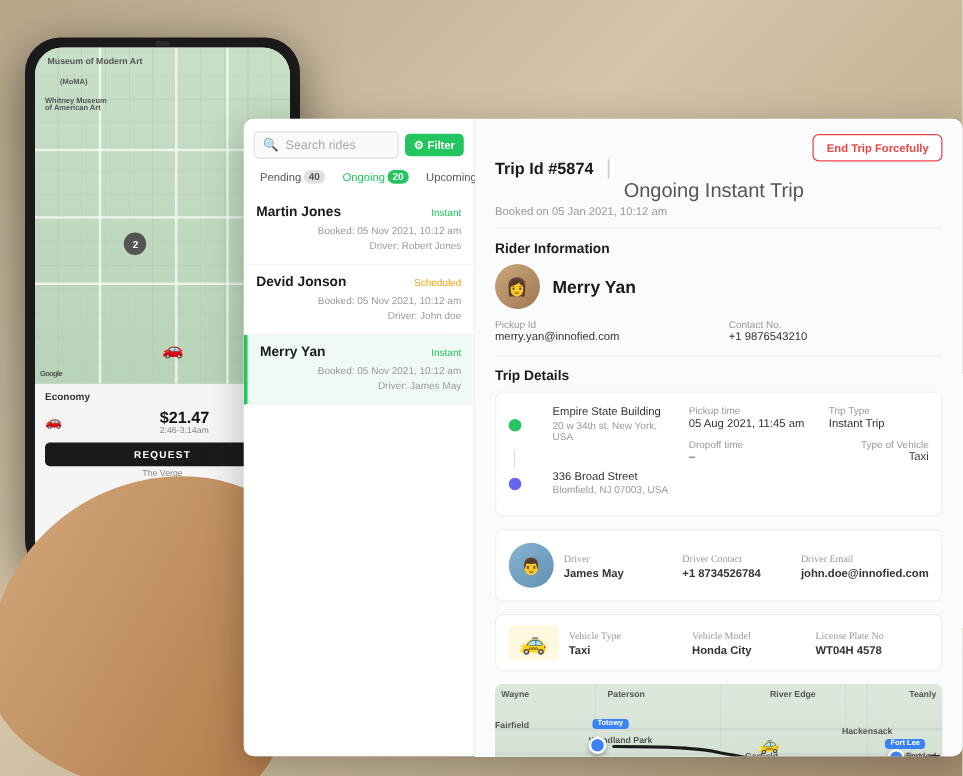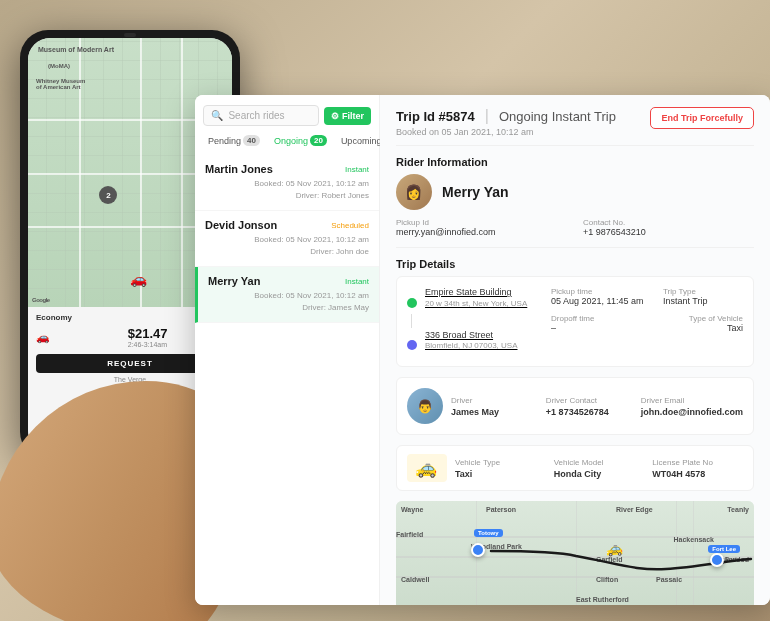--- a/index.html
+++ b/index.html
@@ -295,22 +295,23 @@
       font-weight: 700;
       color: #1a1a1a;
     }
 
     .trip-separator {
       color: #ccc;
       margin: 0 6px;
     }
 
     .trip-status {
-      font-size: 13px;
+      font-size: 16px;
       color: #555;
+      margin-top: 37px;
     }
 
     .trip-booked {
       font-size: 9px;
       color: #999;
       margin-top: 2px;
     }
 
     .end-trip-btn {
       background: white;
@@ -394,24 +395,23 @@
       display: flex;
       gap: 12px;
     }
 
     .route-stops {
       flex: 1;
     }
 
     .route-stop {
       display: flex;
-      align-items: flex-end;
-      gap: 8px;
+      align-items: center;
+      gap: 25px;
       margin-bottom: 6px;
-      text-decoration: underline;
     }
 
     .stop-dot {
       width: 10px;
       height: 10px;
       border-radius: 50%;
       margin-top: 2px;
       flex-shrink: 0;
     }
 
@@ -478,21 +478,21 @@
       height: 36px;
       border-radius: 50%;
       background: linear-gradient(135deg, #8ab4d4, #6090b0);
       display: flex;
       align-items: center;
       justify-content: center;
       font-size: 13px;
     }
 
     .driver-info-block { }
-    .d-label { font-size: 8px; color: #999; margin-bottom: 2px; }
+    .d-label { font-size: 8px; color: #999; margin-bottom: 2px; font-family: Liberation Serif, serif; }
     .d-value { font-size: 9px; color: #333; font-weight: 600; }
 
     .vehicle-section {
       background: white;
       border-radius: 6px;
       padding: 8px 10px;
       margin-bottom: 10px;
       border: 1px solid #f0f0f0;
     }
 

